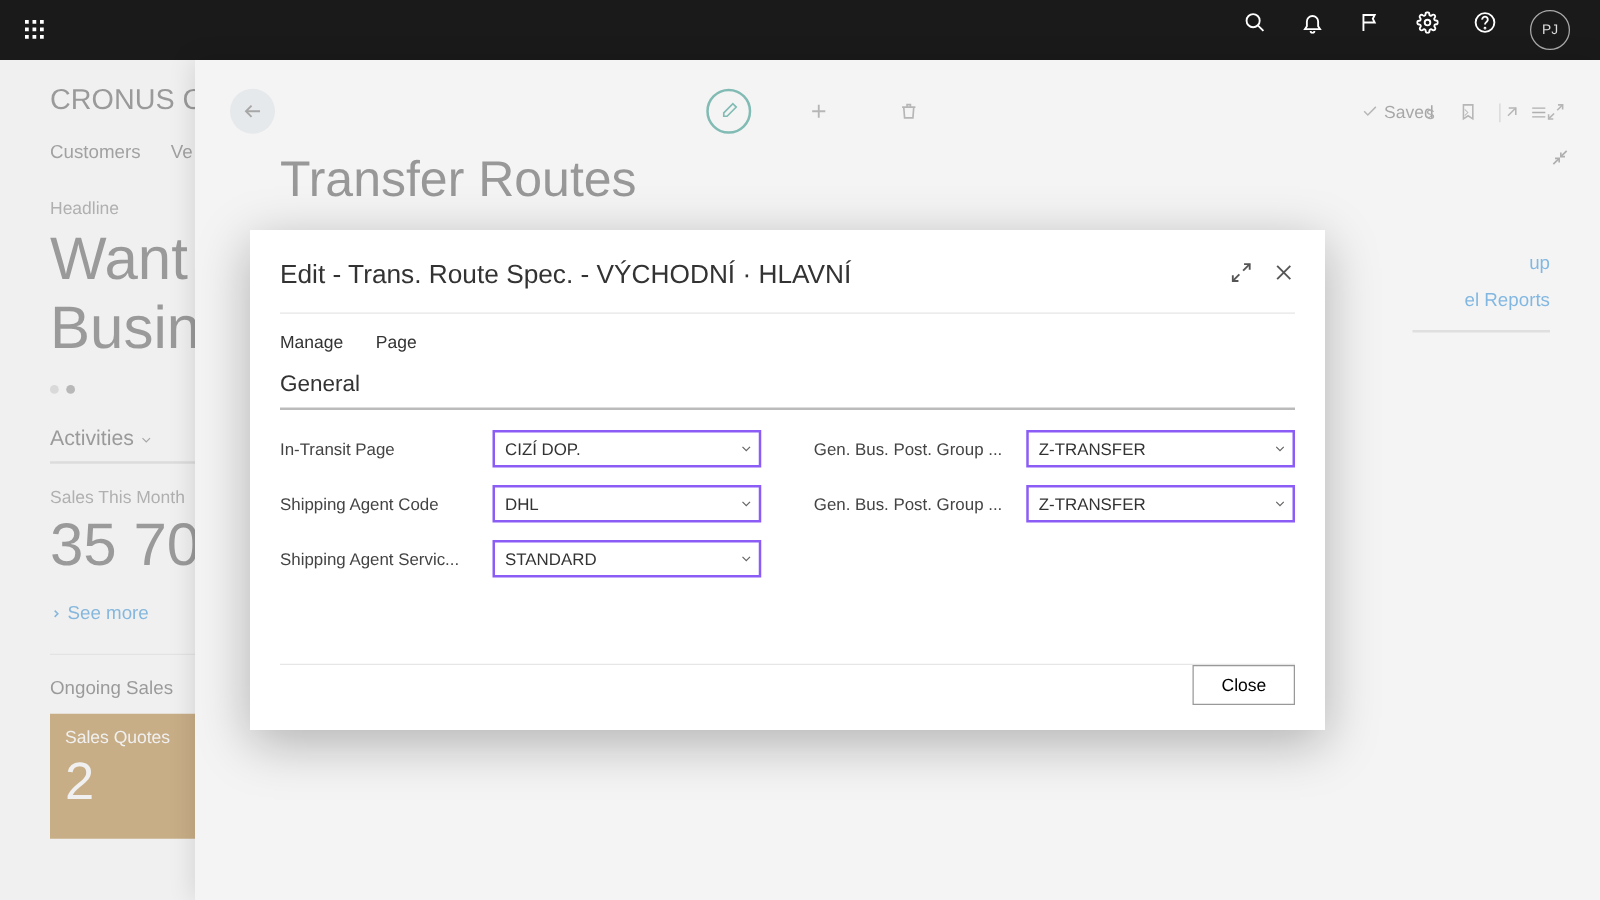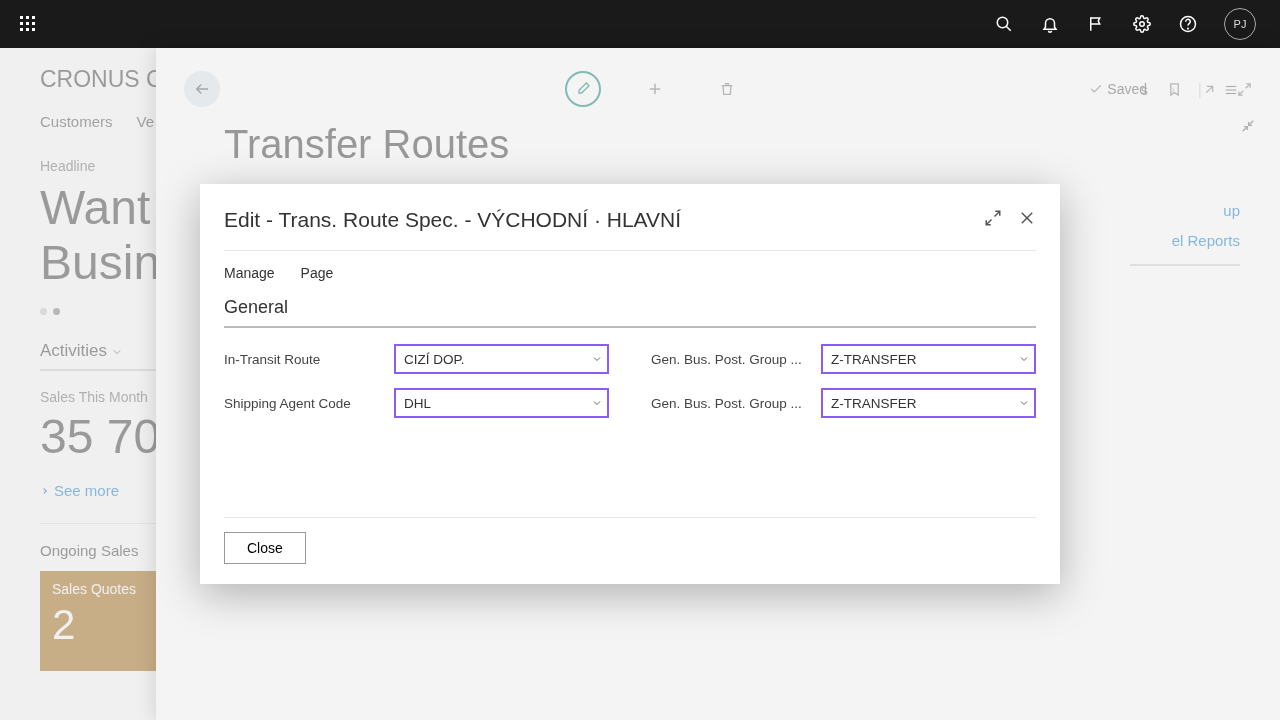--- a/index.html
+++ b/index.html
@@ -2,21 +2,21 @@
 <html><head>
 <meta charset="utf-8">
 <style>
   * { box-sizing: border-box; margin: 0; padding: 0; }
   html, body { width: 1280px; height: 720px; overflow: hidden; font-family: "Segoe UI", Arial, sans-serif; background: #f3f3f3; }
   
   .topbar { height: 48px; background: #1a1a1a; color: #fff; display: flex; align-items: center; padding: 0 12px; }
   .waffle { width: 32px; height: 32px; display: flex; align-items: center; justify-content: center; cursor: pointer; margin-right: 12px; }
   .brand { font-size: 15px; font-weight: 600; }
   .topbar-spacer { flex: 1; }
-  .topbar-icons { display: flex; align-items: center; gap: 26px; margin-right: 12px; }
+  .topbar-icons { display: flex; gap: 26px; margin-right: 12px; }
   .topbar-icon { width: 20px; height: 20px; display: flex; align-items: center; justify-content: center; cursor: pointer; }
   .avatar { width: 32px; height: 32px; border-radius: 50%; border: 1px solid #aaa; display: flex; align-items: center; justify-content: center; font-size: 11px; color: #ddd; cursor: pointer; }
   
   .bg-page { position: absolute; top: 48px; left: 0; right: 0; bottom: 0; background: #fff; }
   .bg-fade { position: absolute; inset: 0; background: rgba(230,230,230,0.58); pointer-events: none; }
   .bg-header { padding: 18px 40px 0 40px; }
   .company-name { font-size: 23px; font-weight: 400; color: #333; }
   .bg-nav { display: flex; gap: 24px; margin-top: 20px; font-size: 15px; color: #444; }
   .bg-nav span { cursor: pointer; }
   .bg-headline-label { margin-top: 28px; font-size: 14px; color: #666; }
@@ -61,21 +61,21 @@
   .dialog-section { font-size: 18px; color: #333; margin-top: 4px; padding-bottom: 8px; border-bottom: 2px solid #bbb; }
   .form-grid { display: flex; gap: 42px; margin-top: 16px; }
   .form-col { flex: 1; display: flex; flex-direction: column; gap: 14px; }
   .form-row { display: flex; align-items: center; }
   .form-label { width: 170px; font-size: 13.5px; color: #444; white-space: nowrap; overflow: hidden; text-overflow: ellipsis; position: relative; padding-right: 6px; }
   .form-label::after { content: "· · · · · · · · · · · · · · · · · · · · · · · · · · · · ·"; position: absolute; left: 0; right: 4px; top: 0; text-align: right; color: #bbb; z-index: -1; letter-spacing: -1px; overflow: hidden; }
   .form-label span { background: #fff; padding-right: 6px; position: relative; }
   .form-input-wrap { flex: 1; position: relative; }
   .form-input { width: 100%; height: 30px; border: 2px solid #8b5cf6; padding: 0 28px 0 8px; font-size: 13.5px; color: #333; background: #fff; outline: none; }
   .dd-icon { position: absolute; right: 6px; top: 50%; transform: translateY(-50%); pointer-events: none; color: #666; }
-  .dialog-footer { margin-top: auto; border-top: 1px solid #e6e6e6; padding-top: 14px; display: flex; justify-content: flex-start; }
+  .dialog-footer { margin-top: auto; border-top: 1px solid #e6e6e6; display: flex; justify-content: flex-end; }
   .close-btn { border: 1px solid #999; background: #fff; padding: 7px 22px; font-size: 14px; cursor: pointer; }
 </style>
 </head>
 <body>
 
 <div class="topbar">
   <div class="waffle">
     <svg width="16" height="16" viewBox="0 0 16 16" fill="#fff">
         <rect x="0" y="0" width="3" height="3"></rect>
         <rect x="6" y="0" width="3" height="3"></rect>
@@ -266,32 +266,41 @@
   <div class="dialog-sep"></div>
   <div class="dialog-actions">
     <span>Manage</span>
     <span>Page</span>
   </div>
   <div class="dialog-section">General</div>
 
   <div class="form-grid">
     <div class="form-col">
       <div class="form-row">
-        <div class="form-label"><span>In-Transit Route</span></div>
+        <div class="form-label"><span>In-Transit Page</span></div>
         <div class="form-input-wrap">
           <input class="form-input" value="CIZÍ DOP." style="">
           <svg class="dd-icon" width="12" height="12" viewBox="0 0 24 24" fill="none" stroke="#666" stroke-width="2">
               <polyline points="6 9 12 15 18 9"></polyline>
             </svg>
         </div>
       </div>
       <div class="form-row">
         <div class="form-label"><span>Shipping Agent Code</span></div>
         <div class="form-input-wrap">
           <input class="form-input" value="DHL" style="">
+          <svg class="dd-icon" width="12" height="12" viewBox="0 0 24 24" fill="none" stroke="#666" stroke-width="2">
+              <polyline points="6 9 12 15 18 9"></polyline>
+            </svg>
+        </div>
+      </div>
+      <div class="form-row">
+        <div class="form-label"><span>Shipping Agent Servic...</span></div>
+        <div class="form-input-wrap">
+          <input class="form-input" value="STANDARD" style="">
           <svg class="dd-icon" width="12" height="12" viewBox="0 0 24 24" fill="none" stroke="#666" stroke-width="2">
               <polyline points="6 9 12 15 18 9"></polyline>
             </svg>
         </div>
       </div>
     </div>
     <div class="form-col">
       <div class="form-row">
         <div class="form-label"><span>Gen. Bus. Post. Group ...</span></div>
         <div class="form-input-wrap">

